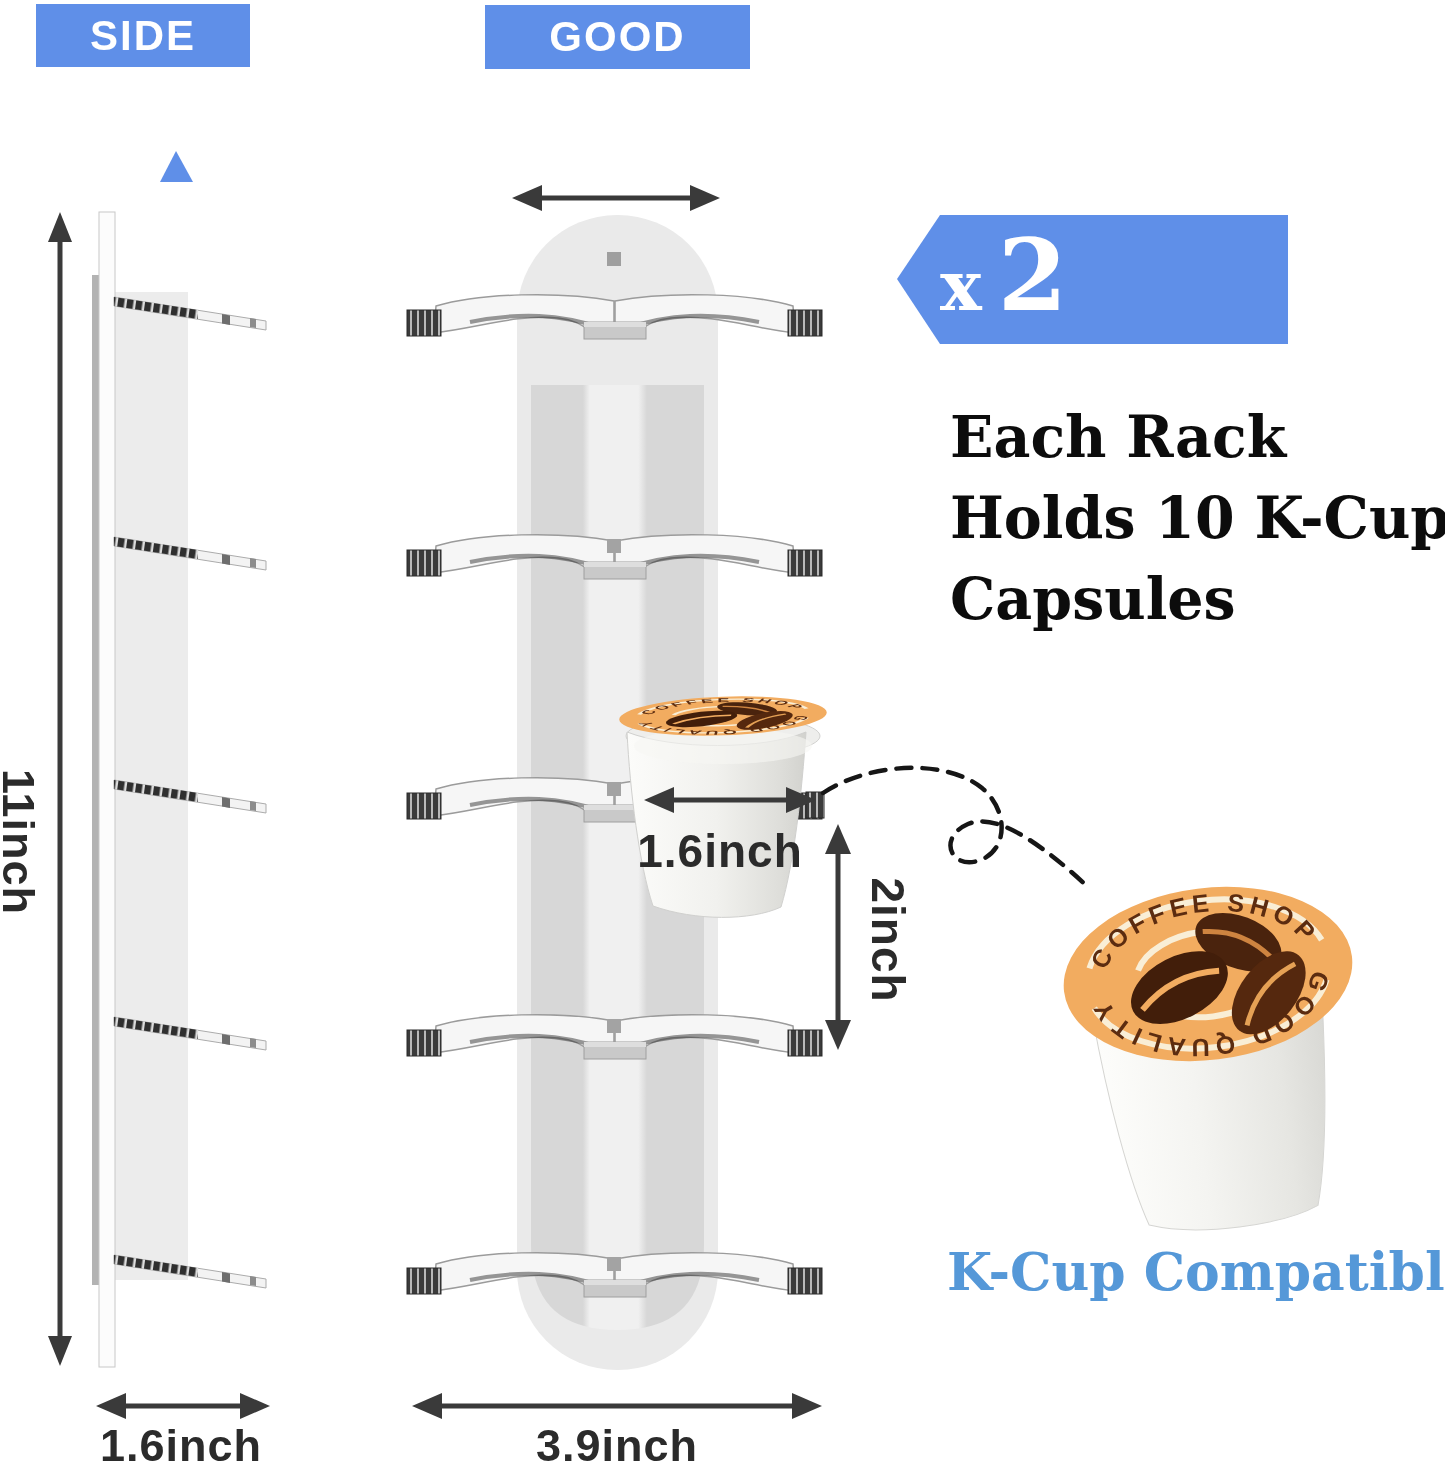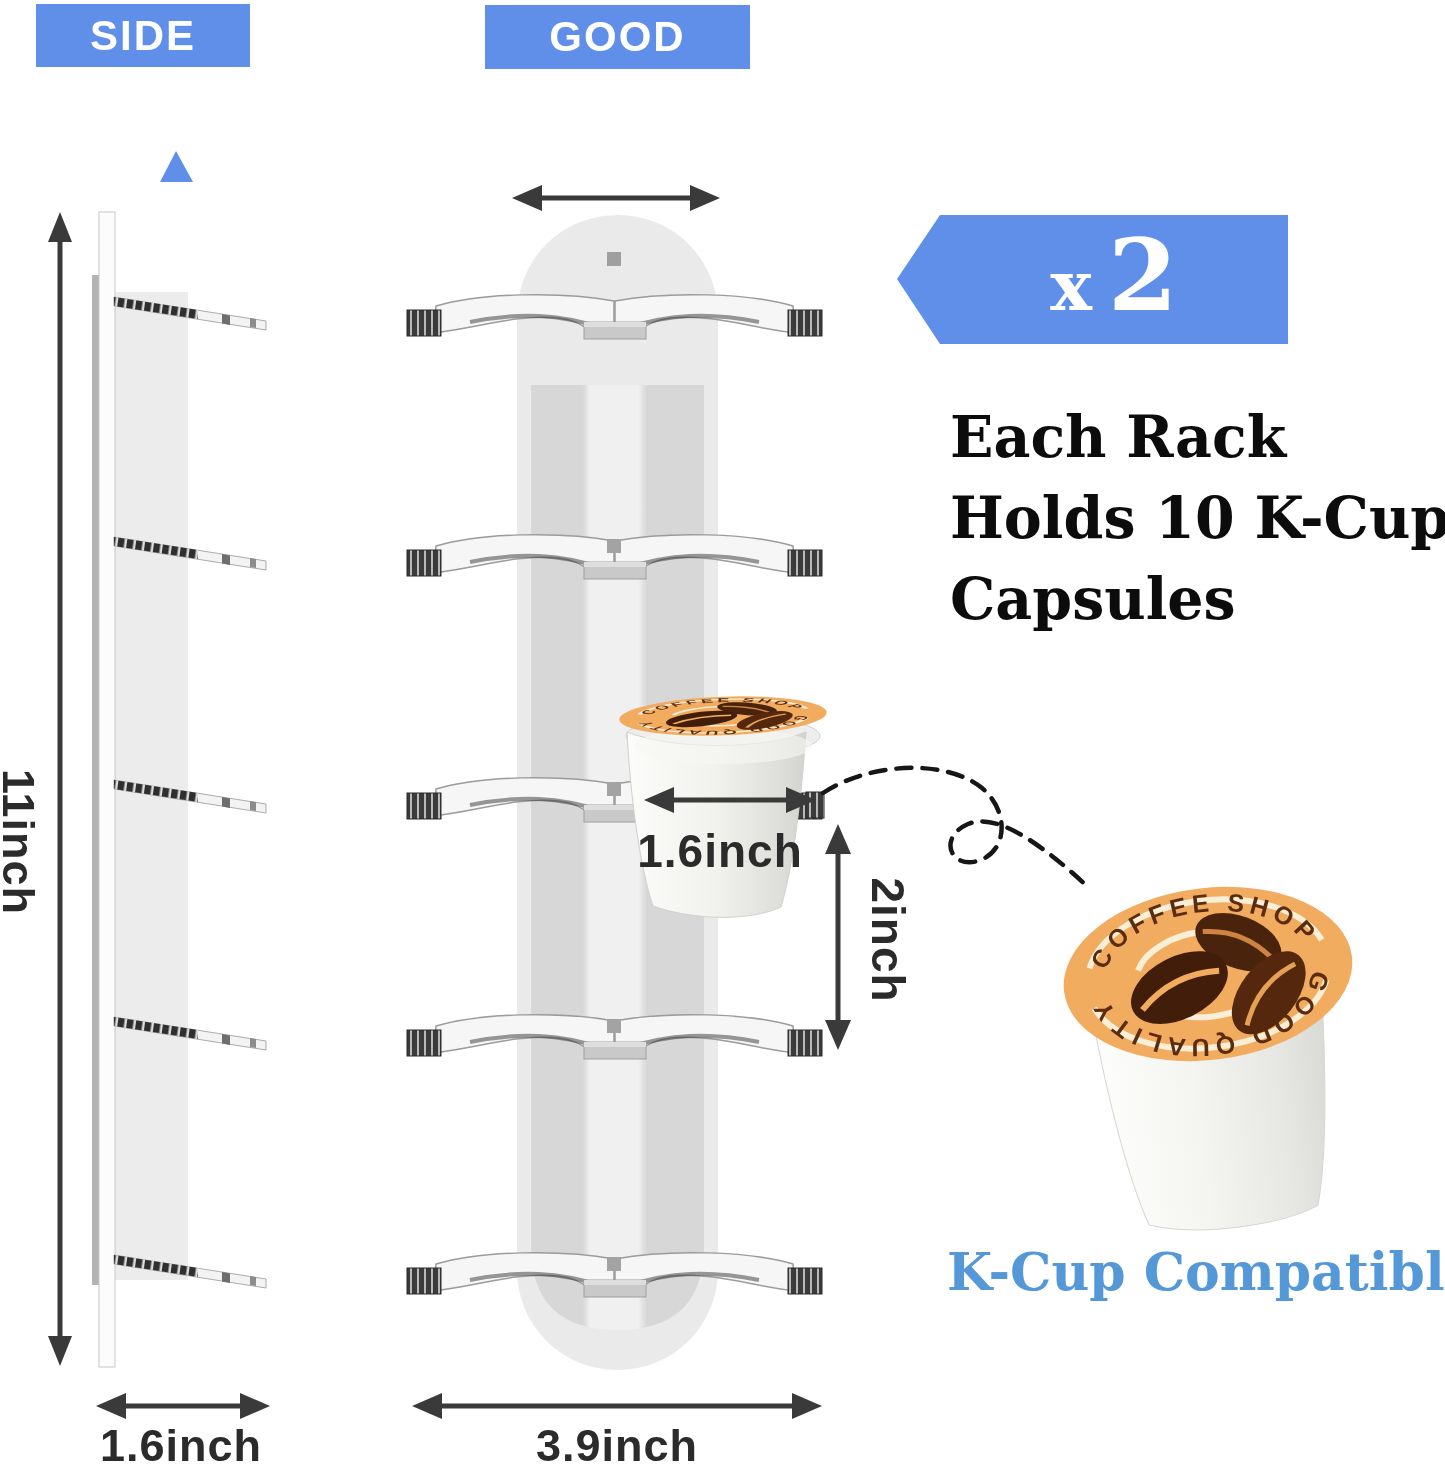--- a/index.html
+++ b/index.html
@@ -7,21 +7,21 @@
           font-family:"Liberation Sans",sans-serif;}
   svg{position:absolute;left:0;top:0;}
   .view-tag{position:absolute;background:#5f8fe8;color:#ffffff;font-weight:700;
             display:flex;align-items:center;justify-content:center;letter-spacing:2px;
             font-size:42px;font-family:"Liberation Sans",sans-serif;}
   .dim{position:absolute;color:#2b2b2b;font-weight:700;font-size:45px;letter-spacing:1px;
        text-align:center;font-family:"Liberation Sans",sans-serif;white-space:nowrap;}
   .dim.rot{transform:rotate(90deg);transform-origin:center;}
   .serif{font-family:"DejaVu Serif","Liberation Serif",serif;font-weight:700;}
   .x2-text{position:absolute;left:940px;top:213px;width:348px;height:131px;
-           text-align:center;line-height:124px;font-size:0;color:#ffffff;}
+           text-align:left;line-height:124px;font-size:0;color:#ffffff;}
   .x2-text .xm{font-size:70px;}
   .x2-text .xc{font-size:100px;margin-left:16px;}
   .rack-desc{position:absolute;left:950px;top:396px;color:#0c0c0c;font-size:57px;line-height:81px;white-space:nowrap;}
   .kcup-comp{position:absolute;left:947px;top:1241px;width:500px;text-align:center;
              color:#5598d8;font-size:52px;white-space:nowrap;}
 </style>
 </head>
 <body>
 
 <div class="canvas">

